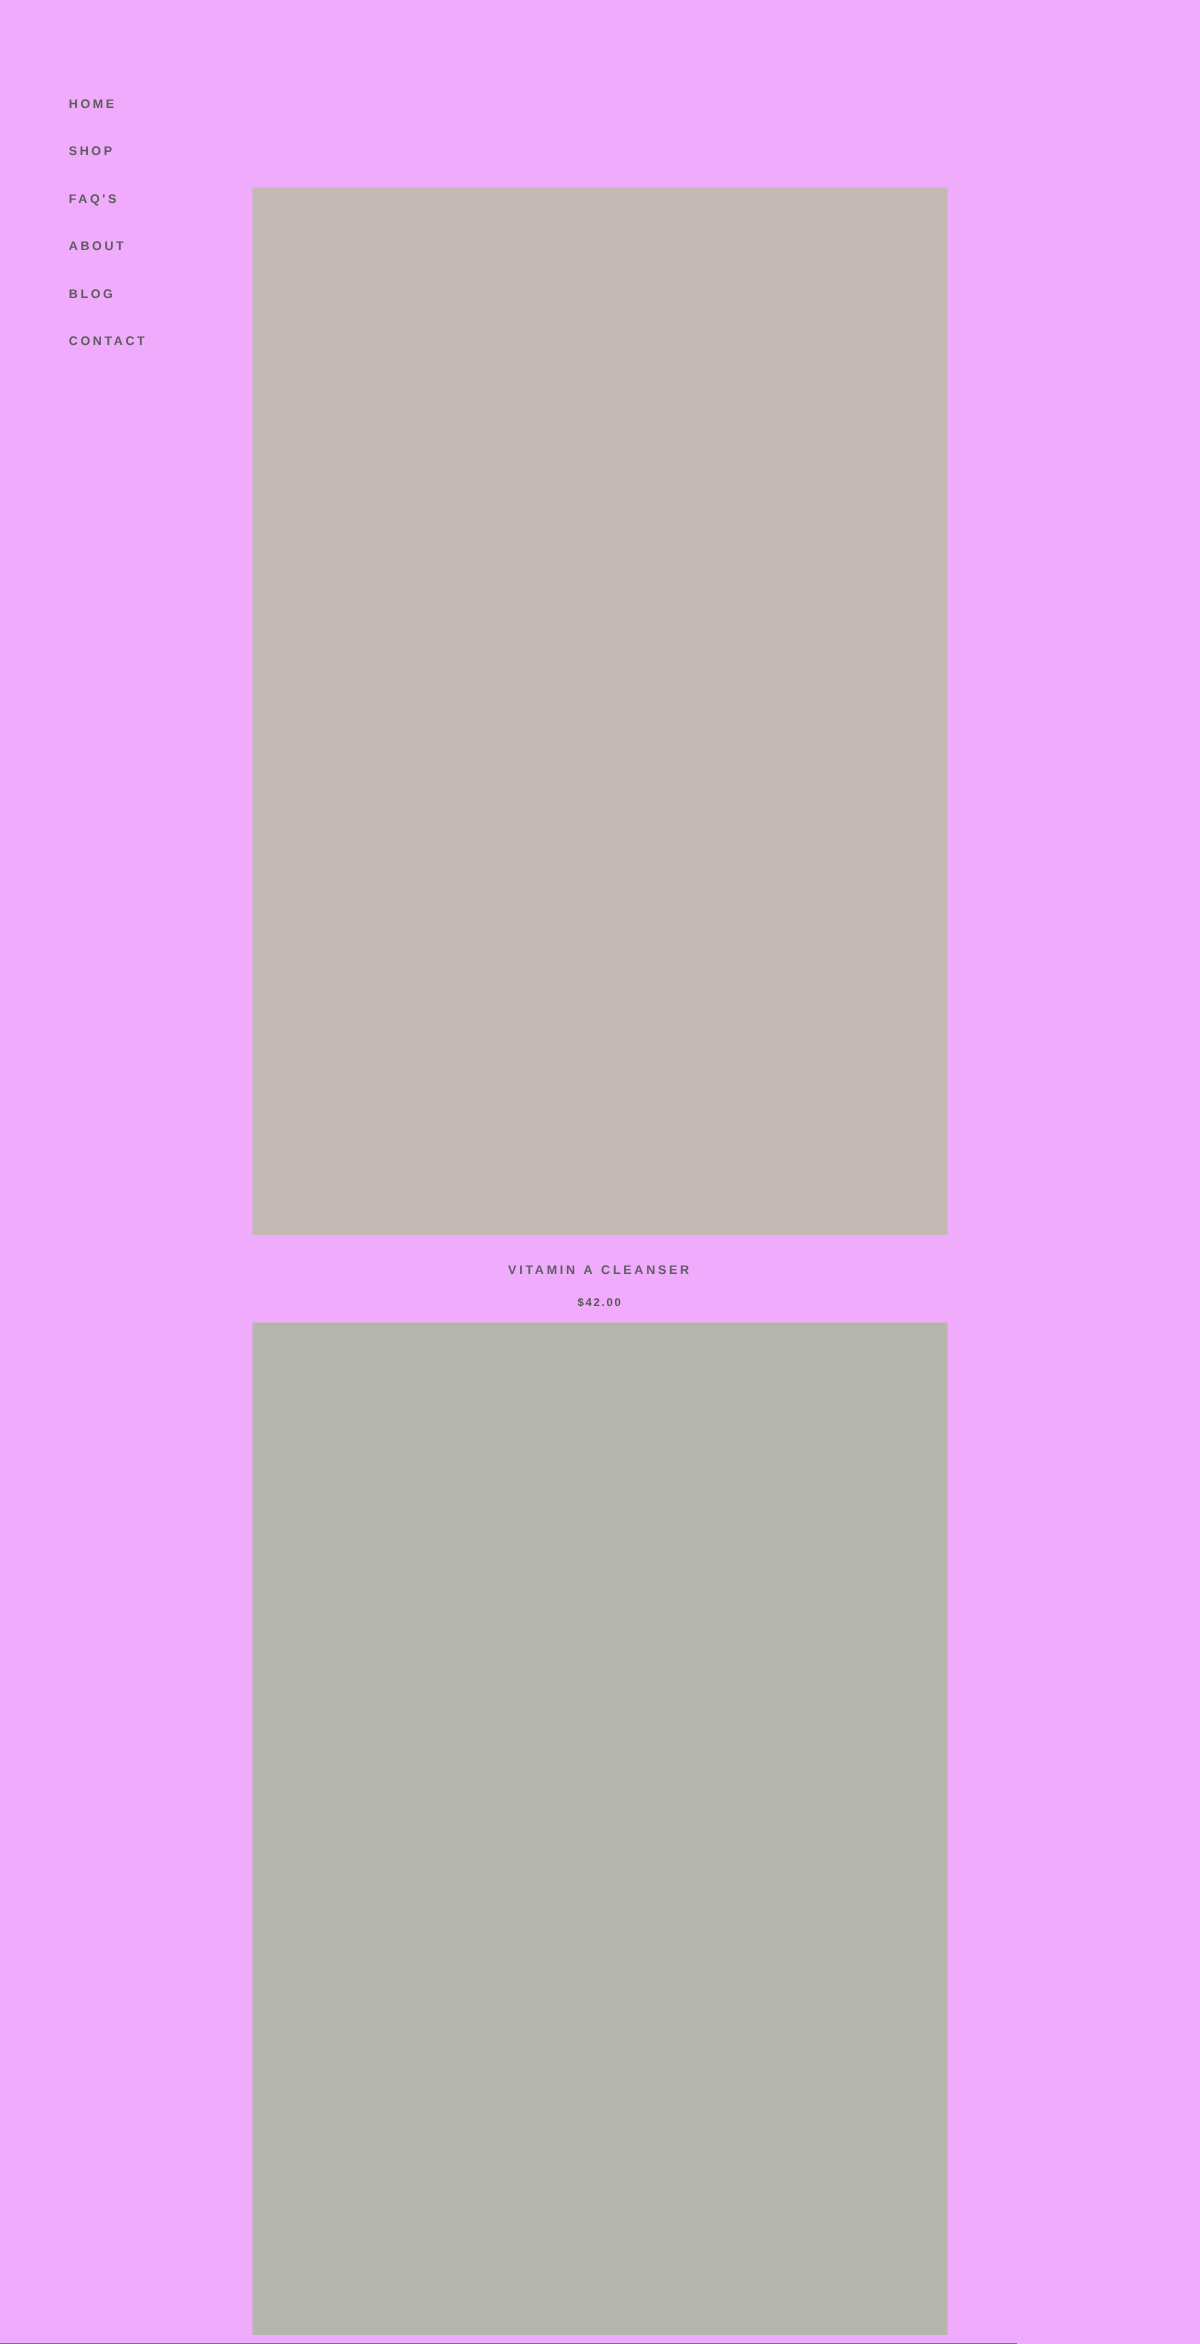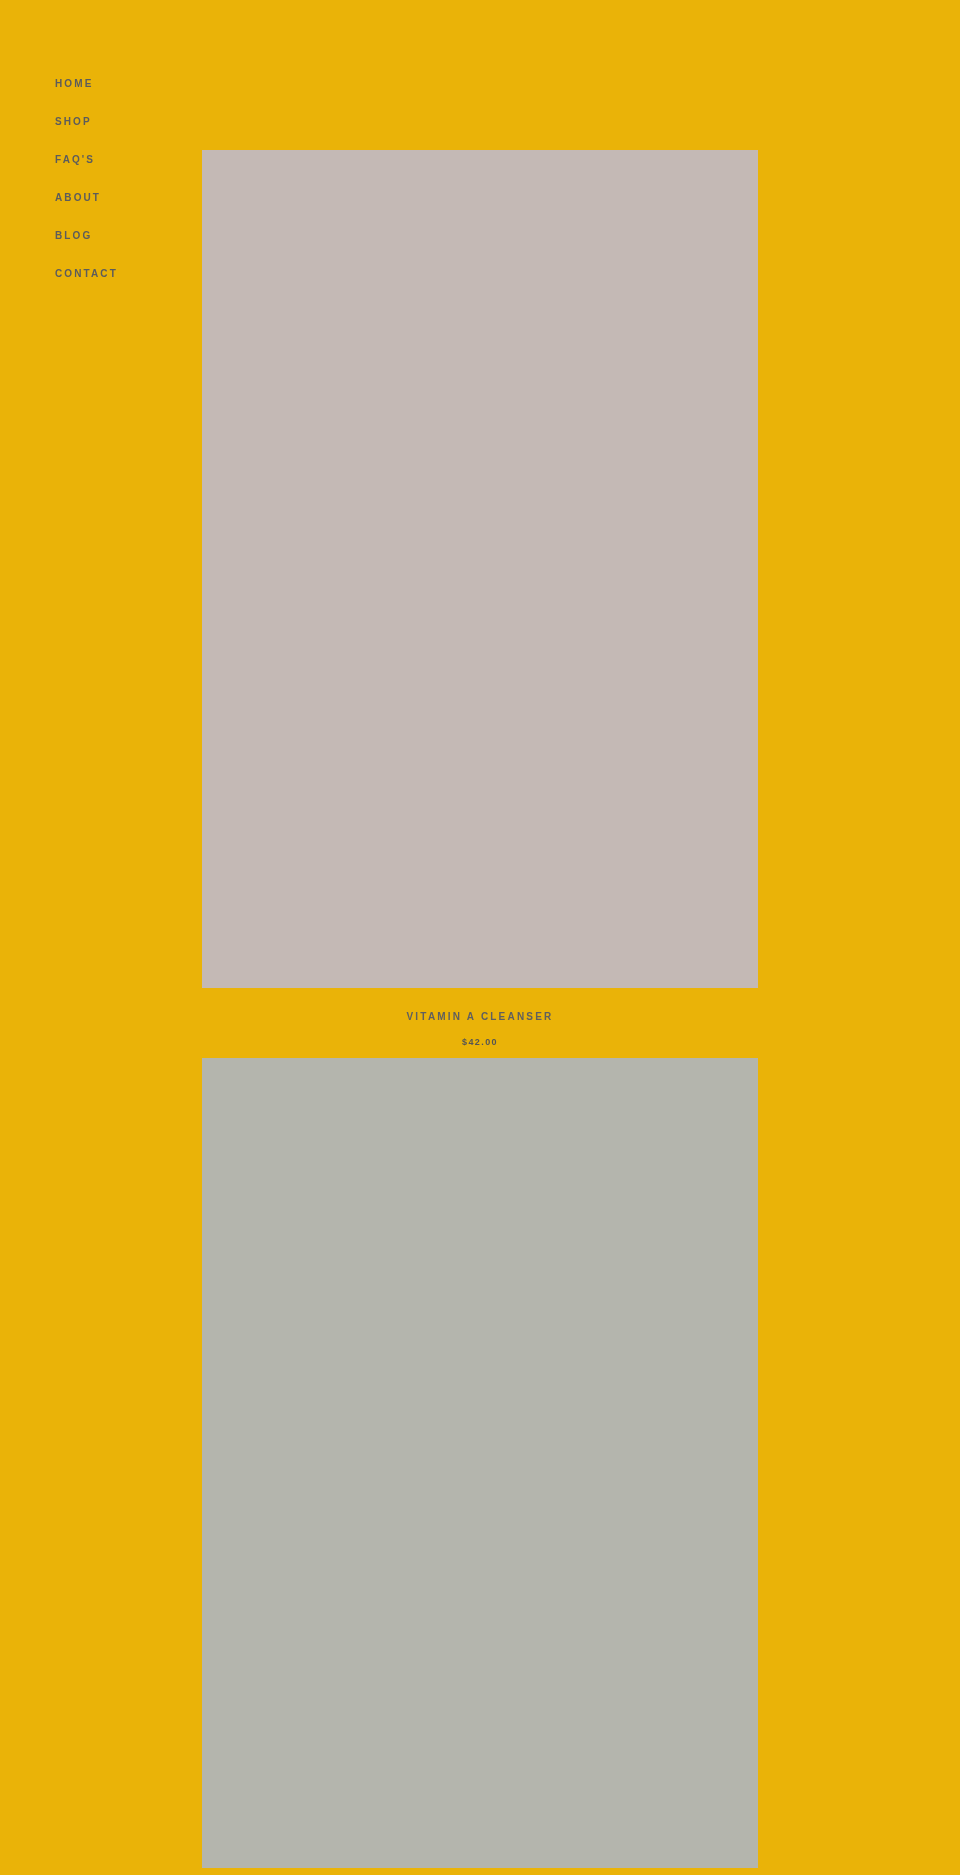--- a/index.html
+++ b/index.html
@@ -15,21 +15,21 @@
     overflow: hidden;
     font-family: "Liberation Sans", sans-serif;
     color: #6e6e6e;
   }
 
   
   .page {
     position: relative;
     width: 960px;
     min-height: 1875px;
-    background: #eab308;
+    background: #f0abfc;
   }
 
   
   .site-nav {
     position: absolute;
     left: 55px;
     top: 78px;
     width: 130px;
     display: flex;
     flex-direction: column;

